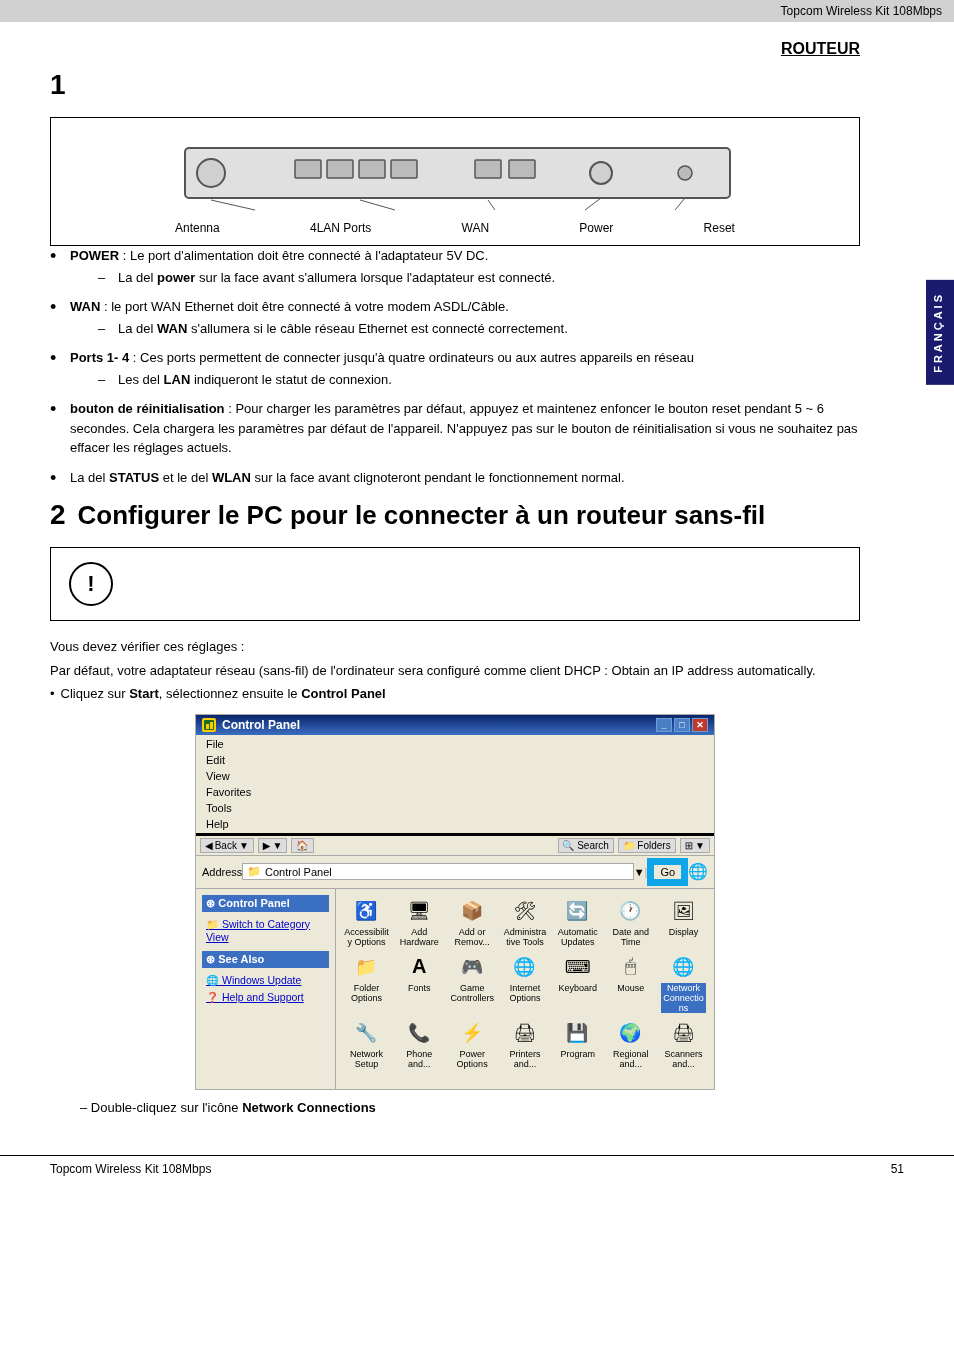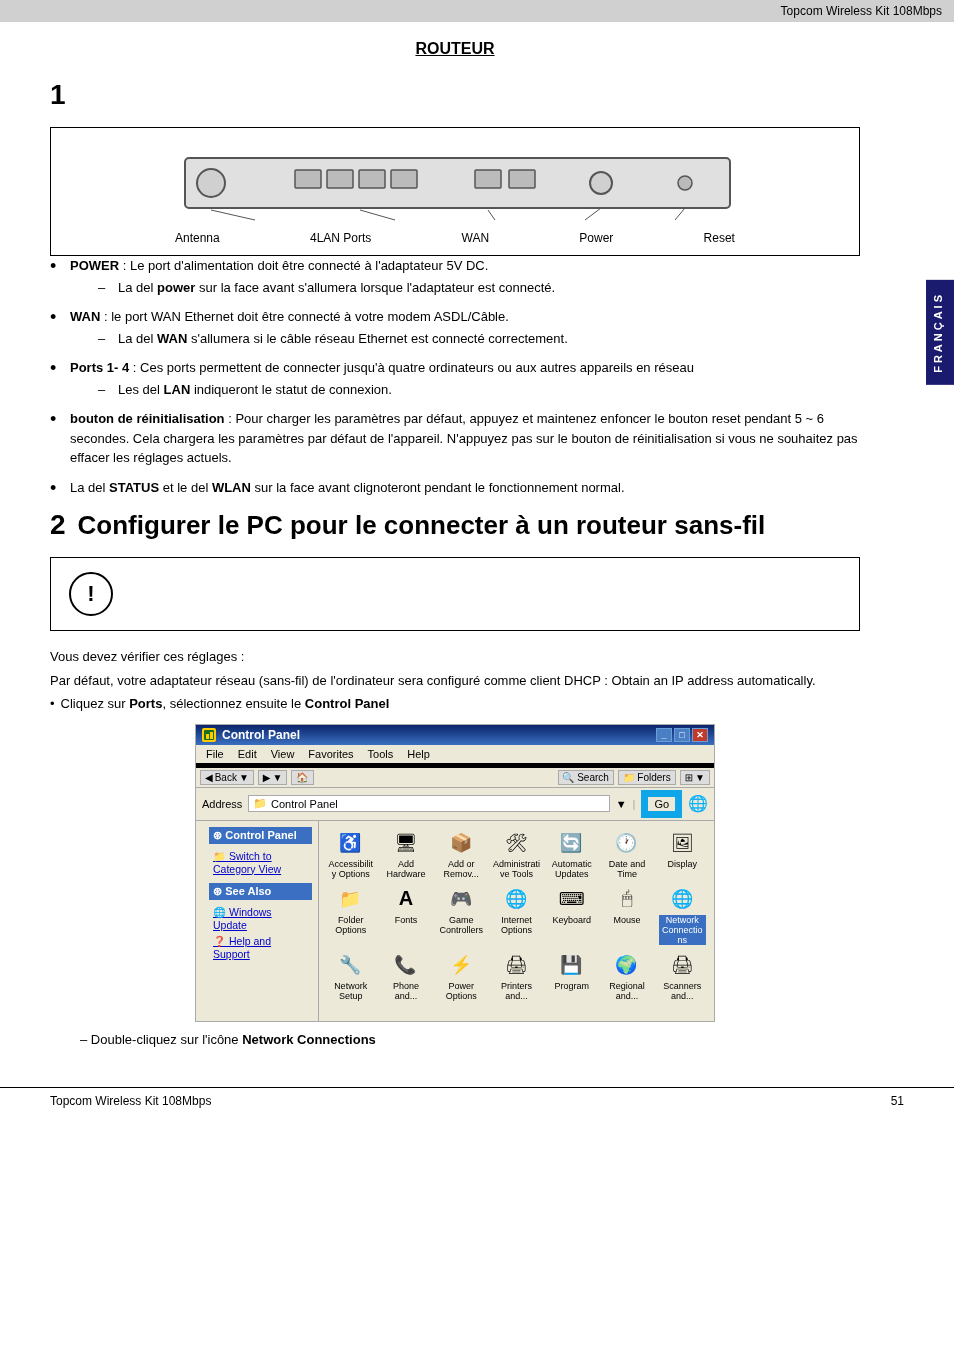--- a/index.html
+++ b/index.html
@@ -32,25 +32,25 @@
       text-orientation: mixed;
       transform: rotate(180deg);
       padding: 12px 6px;
       letter-spacing: 3px;
     }
     .main-content {
       padding: 10px 60px 20px 50px;
       max-width: 920px;
     }
     .page-title {
-      text-align: center;
+      text-align: right;
       font-size: 16px;
       font-weight: bold;
       text-decoration: underline;
-      margin-bottom: 21px;
+      margin-bottom: 11px;
       margin-top: 8px;
     }
     .section-heading {
       font-size: 26px;
       font-weight: bold;
       margin-bottom: 16px;
       display: flex;
       align-items: baseline;
       gap: 12px;
     }
@@ -169,22 +169,23 @@
       font-size: 9px;
       color: #fff;
       cursor: pointer;
     }
     .win-btn.close { background: #c0392b; }
     .win-menubar {
       background: #ece9d8;
       display: flex;
       gap: 2px;
       padding: 2px 4px;
-      border-bottom: 5px solid #000000;
+      border-bottom: 3px solid #000000;
       font-size: 11px;
+      flex-direction: column;
     }
     .win-menu-item {
       padding: 1px 6px;
       cursor: pointer;
     }
     .win-toolbar {
       background: #ece9d8;
       display: flex;
       align-items: center;
       gap: 4px;
@@ -200,21 +201,21 @@
       display: flex;
       align-items: center;
       gap: 2px;
     }
     .win-address-bar {
       background: #ece9d8;
       display: flex;
       align-items: center;
       padding: 2px 6px;
       border-bottom: 1px solid #aaa;
-      gap: 6px;
+      gap: 0;
       font-size: 11px;
     }
     .address-input {
       flex: 1;
       background: #fff;
       border: 1px solid #aaa;
       padding: 1px 4px;
       font-size: 11px;
       display: flex;
       align-items: center;
@@ -225,26 +226,25 @@
       border: 7px solid #0ea5e9;
       padding: 1px 6px;
       font-size: 11px;
       cursor: pointer;
     }
     .win-body {
       display: flex;
       min-height: 200px;
     }
     .win-sidebar {
-      width: 116px;
+      width: 140px;
       border-right: 1px solid #aaa;
       padding: 6px;
       background: #ece9d8;
       font-size: 11px;
-      margin-left: 7px;
     }
     .win-sidebar-section {
       background: #3a6fc1;
       color: #fff;
       padding: 2px 4px;
       font-weight: bold;
       margin-bottom: 4px;
       cursor: pointer;
     }
     .win-sidebar-item {
@@ -464,21 +464,21 @@
   </div>
 
   <div style="margin-bottom:4px; line-height:1.5;">
     Vous devez vérifier ces réglages :
   </div>
   <div style="margin-bottom:4px; line-height:1.5;">
     Par défaut, votre adaptateur réseau (sans-fil) de l'ordinateur sera configuré comme client DHCP  : Obtain an IP address automatically.
   </div>
   <div style="margin-bottom:8px; line-height:1.5; display:flex; gap:6px;">
     <span>•</span>
-    <span>Cliquez sur <strong>Ports</strong>,  sélectionnez ensuite le <strong>Control Panel</strong></span>
+    <span>Cliquez sur <strong>Start</strong>,  sélectionnez ensuite le <strong>Control Panel</strong></span>
   </div>
 
   <div class="screenshot-box">
 
     <div class="win-titlebar">
       <div class="win-title-left">
         <div class="win-title-icon">
           <svg width="12" height="12">
               <rect x="1" y="1" width="10" height="10" fill="#1a6e1a" rx="1"></rect>
               <rect x="3" y="5" width="3" height="5" fill="#ffcc00"></rect>

